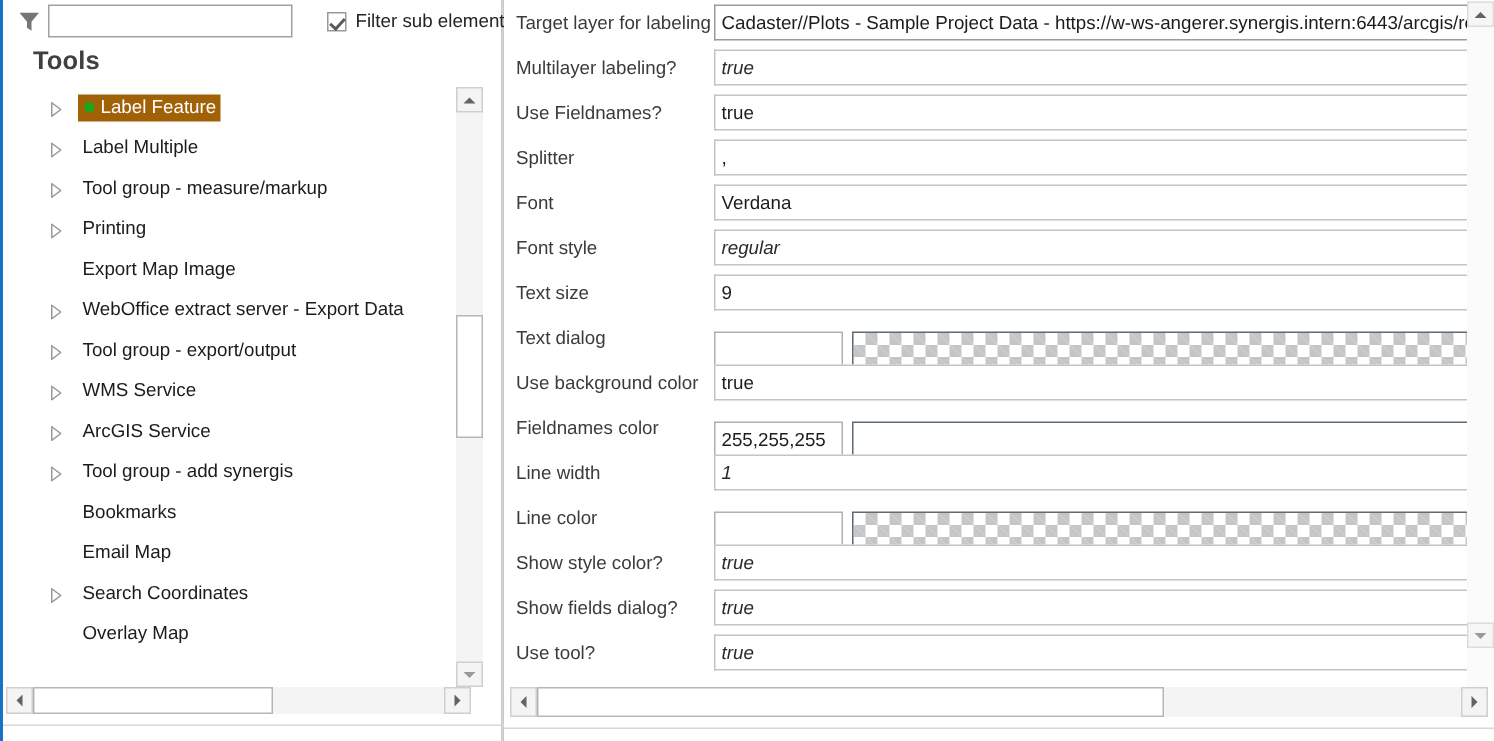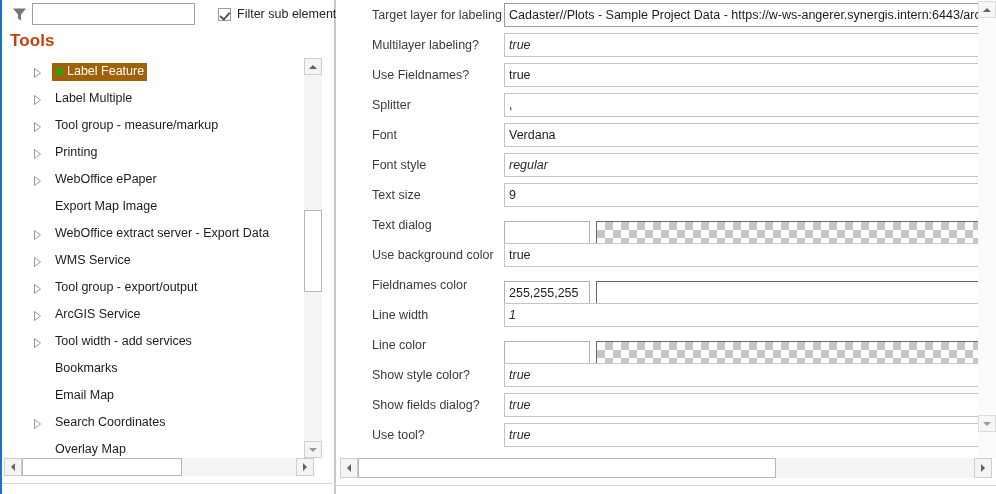--- a/index.html
+++ b/index.html
@@ -55,22 +55,22 @@
   .cbox::after{
     content:"";
     position:absolute;left:3px;top:1px;
     width:4px;height:8px;
     border:solid #5a5a5a;border-width:0 2px 2px 0;
     transform:rotate(42deg);
   }
   .filter-check-label{font-size:12.5px;color:#242424;white-space:nowrap;}
 
   .tools-title{
-    position:absolute;left:8px;top:31px;
-    font-size:17px;font-weight:bold;color:#c2410c;
+    position:absolute;left:20px;top:31px;
+    font-size:17px;font-weight:bold;color:#404040;
     letter-spacing:0.1px;
   }
 
   .tree-area{
     position:absolute;left:2px;top:58px;
     width:310px;height:400px;
     overflow:hidden;
     background:#fff;
   }
   .tree-item{
@@ -163,21 +163,20 @@
   }
   .prop-list{
     position:absolute;left:0;top:0;right:18px;top:0;height:458px;
     overflow:hidden;
   }
   .prop-row{
     position:relative;
     height:30px;
     display:flex;align-items:center;
     box-sizing:border-box;
-    padding-left:28px;
   }
   .prop-label{
     width:140px;flex:0 0 auto;
     padding-left:8px;
     font-size:12.5px;color:#3b3b3b;
     white-space:nowrap;
     box-sizing:border-box;
   }
   .prop-field{
     position:relative;
@@ -309,28 +308,20 @@
 
       <div class="tree-item">
         <span class="tri-outline">
           <svg width="7" height="10" viewBox="0 0 7 10">
               <polygon points="0.5,0.5 6.5,5 0.5,9.5" fill="none" stroke="#9a9a9a" stroke-width="1"></polygon>
             </svg>
         </span>
         <span class="tree-label">Printing</span>
       </div>
 
-      <div class="tree-item">
-        <span class="tri-outline">
-          <svg width="7" height="10" viewBox="0 0 7 10">
-              <polygon points="0.5,0.5 6.5,5 0.5,9.5" fill="none" stroke="#9a9a9a" stroke-width="1"></polygon>
-            </svg>
-        </span>
-        <span class="tree-label">WebOffice ePaper</span>
-      </div>
 
       <div class="tree-item noarrow">
 
         <span class="tree-label">Export Map Image</span>
       </div>
 
       <div class="tree-item">
         <span class="tri-outline">
           <svg width="7" height="10" viewBox="0 0 7 10">
               <polygon points="0.5,0.5 6.5,5 0.5,9.5" fill="none" stroke="#9a9a9a" stroke-width="1"></polygon>
@@ -338,48 +329,48 @@
         </span>
         <span class="tree-label">WebOffice extract server - Export Data</span>
       </div>
 
       <div class="tree-item">
         <span class="tri-outline">
           <svg width="7" height="10" viewBox="0 0 7 10">
               <polygon points="0.5,0.5 6.5,5 0.5,9.5" fill="none" stroke="#9a9a9a" stroke-width="1"></polygon>
             </svg>
         </span>
+        <span class="tree-label">Tool group - export/output</span>
+      </div>
+
+      <div class="tree-item">
+        <span class="tri-outline">
+          <svg width="7" height="10" viewBox="0 0 7 10">
+              <polygon points="0.5,0.5 6.5,5 0.5,9.5" fill="none" stroke="#9a9a9a" stroke-width="1"></polygon>
+            </svg>
+        </span>
         <span class="tree-label">WMS Service</span>
       </div>
 
       <div class="tree-item">
         <span class="tri-outline">
           <svg width="7" height="10" viewBox="0 0 7 10">
               <polygon points="0.5,0.5 6.5,5 0.5,9.5" fill="none" stroke="#9a9a9a" stroke-width="1"></polygon>
             </svg>
         </span>
-        <span class="tree-label">Tool group - export/output</span>
-      </div>
-
-      <div class="tree-item">
-        <span class="tri-outline">
-          <svg width="7" height="10" viewBox="0 0 7 10">
-              <polygon points="0.5,0.5 6.5,5 0.5,9.5" fill="none" stroke="#9a9a9a" stroke-width="1"></polygon>
-            </svg>
-        </span>
         <span class="tree-label">ArcGIS Service</span>
       </div>
 
       <div class="tree-item">
         <span class="tri-outline">
           <svg width="7" height="10" viewBox="0 0 7 10">
               <polygon points="0.5,0.5 6.5,5 0.5,9.5" fill="none" stroke="#9a9a9a" stroke-width="1"></polygon>
             </svg>
         </span>
-        <span class="tree-label">Tool width - add services</span>
+        <span class="tree-label">Tool group - add synergis</span>
       </div>
 
       <div class="tree-item noarrow">
 
         <span class="tree-label">Bookmarks</span>
       </div>
 
       <div class="tree-item noarrow">
 
         <span class="tree-label">Email Map</span>

